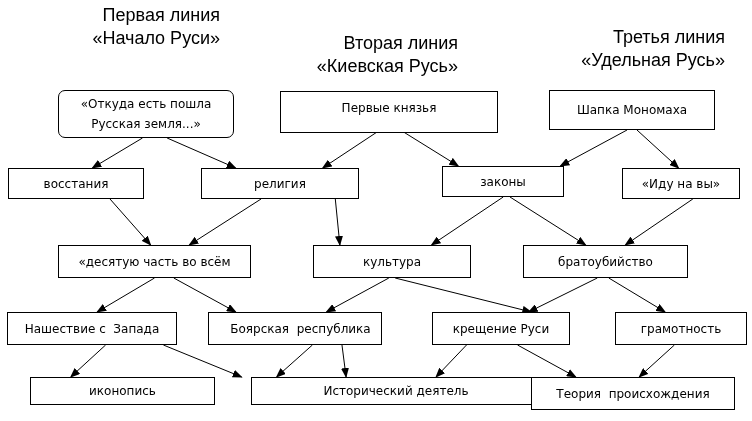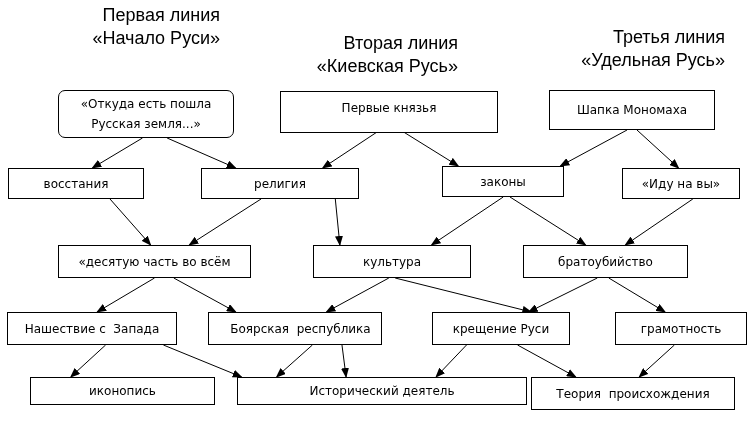--- a/index.html
+++ b/index.html
@@ -106,18 +106,18 @@
 <div class="box" id="n-kreshchenie" style="left:432px; top:312px; width:138px; height:33px;">
     <span>крещение Руси</span>
   </div>
 <div class="box" id="n-gramotnost" style="left:615px; top:312px; width:132px; height:33px;">
     <span>грамотность</span>
   </div>
 
 <div class="box" id="n-ikonopis" style="left:30px; top:377px; width:185px; height:28px;">
     <span>иконопись</span>
   </div>
-<div class="box" id="n-istoricheskiy" style="left:237px; top:377px; width:290px; height:28px;">
+<div class="box" id="n-istoricheskiy" style="left:251px; top:377px; width:290px; height:28px;">
     <span>Исторический деятель</span>
   </div>
 <div class="box" id="n-teoriya" style="left:531px; top:377px; width:204px; height:33px;">
     <span style="white-space:pre;">Теория  происхождения</span>
   </div>
 
 </body></html>

